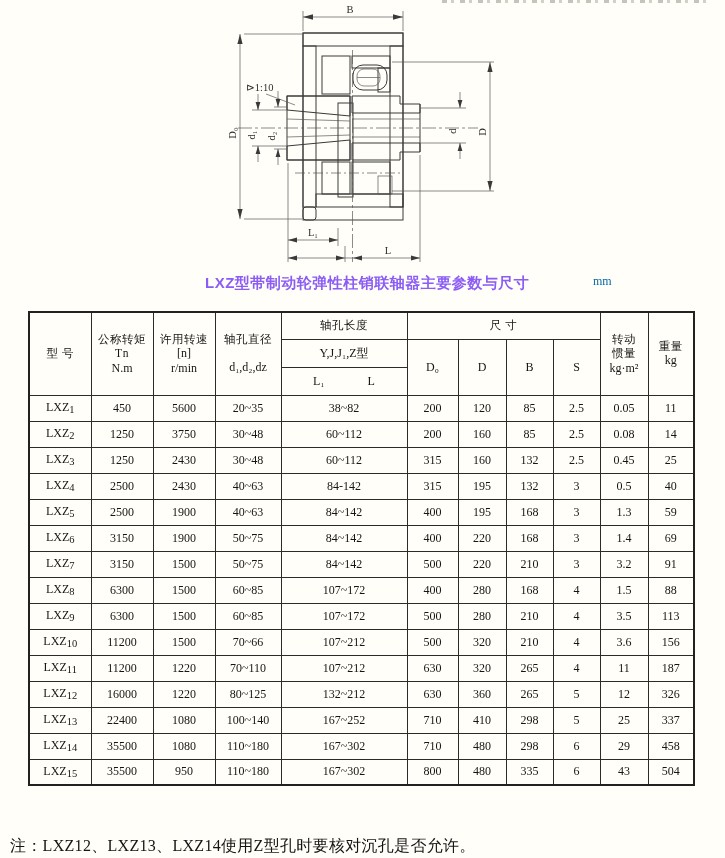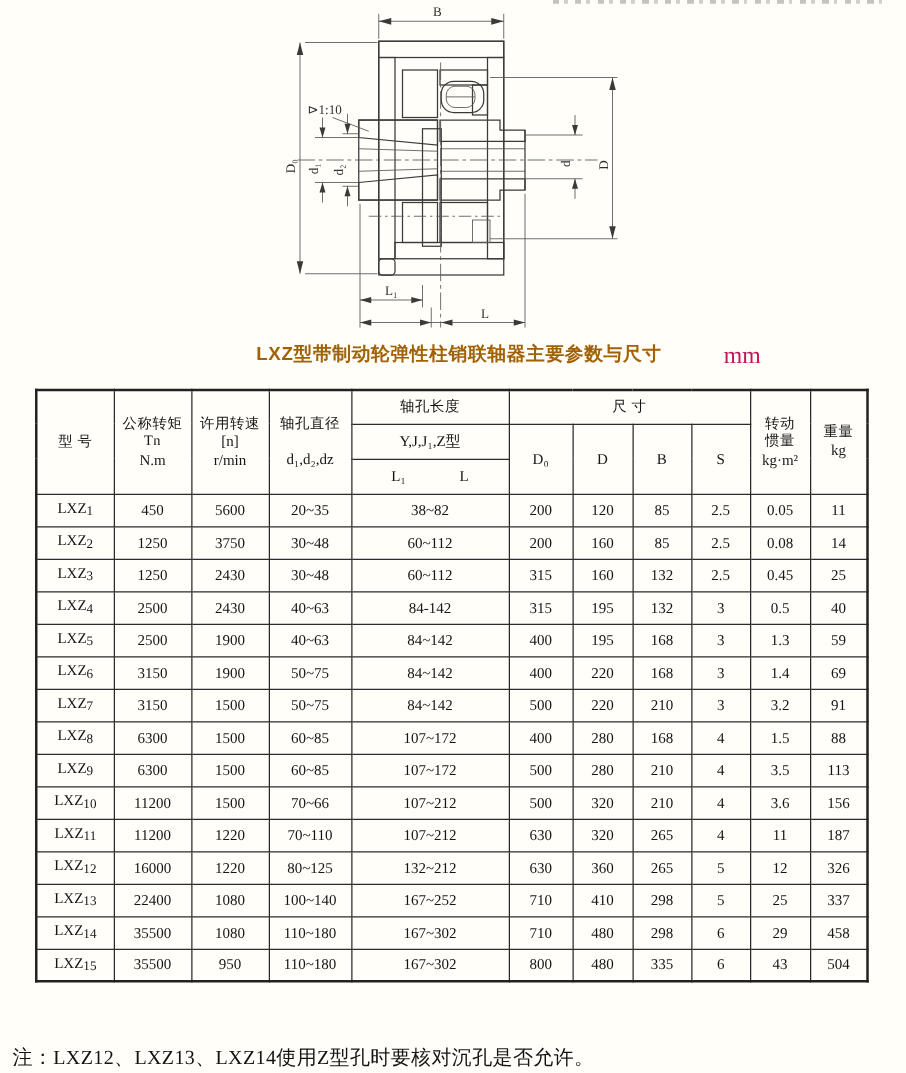--- a/index.html
+++ b/index.html
@@ -12,23 +12,23 @@
   .top-fragment{
     position:absolute;left:442px;top:0;width:270px;height:3px;
     background:repeating-linear-gradient(90deg,#b9b5ac 0 5px,transparent 5px 9px,#c8c4bb 9px 12px,transparent 12px 18px);
     opacity:.8;
   }
   .diagram{position:absolute;left:0;top:0;width:725px;height:272px;}
   .title-row{position:absolute;left:0;top:272px;width:725px;height:26px;}
   .doc-title{
     position:absolute;left:205px;top:2px;
     font-family:"Liberation Sans","DejaVu Sans",sans-serif;
-    font-weight:bold;font-size:15px;letter-spacing:.5px;color:#a16207;
-  }
-  .unit-label{position:absolute;left:579px;top:2px;font-size:19px;color:#be185d;}
+    font-weight:bold;font-size:15px;letter-spacing:.5px;color:#8b5cf6;
+  }
+  .unit-label{position:absolute;left:593px;top:2px;font-size:12px;color:#0369a1;}
   table.params{
     position:absolute;left:28px;top:311px;width:665px;
     border-collapse:collapse;table-layout:fixed;
     font-size:12px;color:#151515;
   }
   table.params th,table.params td{
     border:1px solid #2b2b2b;padding:0;text-align:center;vertical-align:middle;
     font-weight:normal;line-height:1.25;overflow:hidden;
   }
   table.params{border:2px solid #222;}

